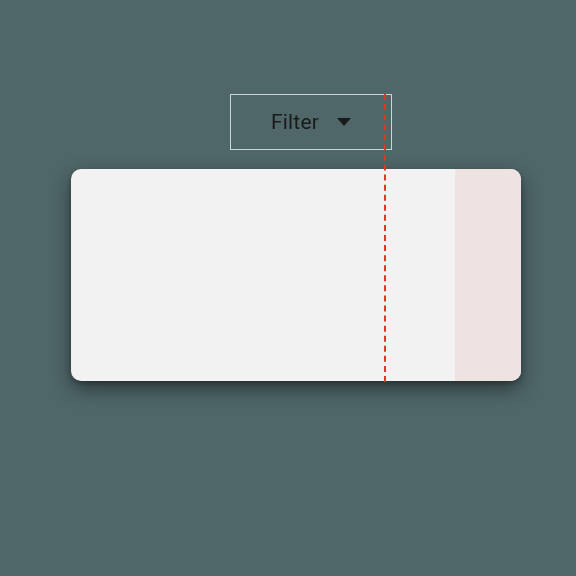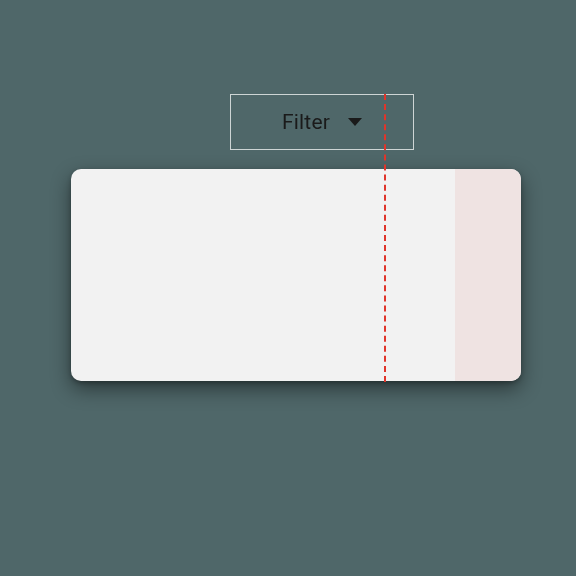--- a/index.html
+++ b/index.html
@@ -12,21 +12,21 @@
       height: 576px;
       background: #4f6769;
       font-family: -apple-system, BlinkMacSystemFont, "Segoe UI", Roboto, sans-serif;
       position: relative;
       overflow: hidden;
     }
     .filter-button {
       position: absolute;
       left: 230px;
       top: 94px;
-      width: 184px;
+      width: 162px;
       height: 56px;
       border: 1px solid rgba(220, 225, 225, 0.9);
       background: transparent;
       display: flex;
       align-items: center;
       justify-content: center;
       gap: 18px;
       cursor: pointer;
     }
     .filter-label {

